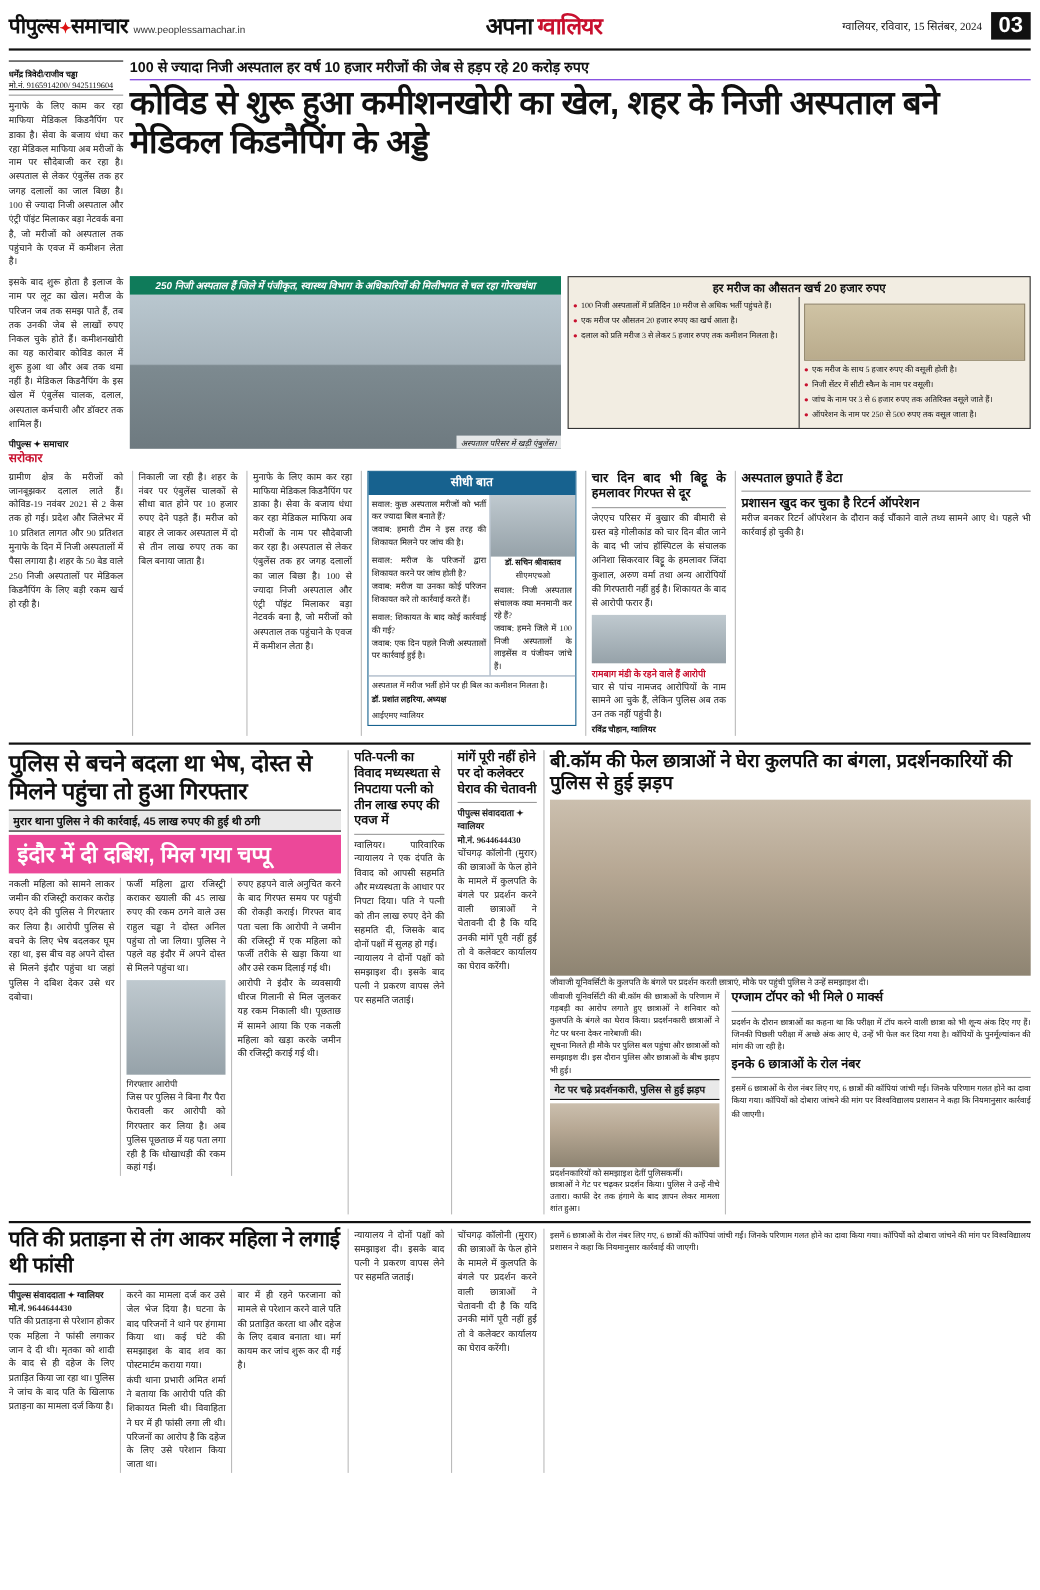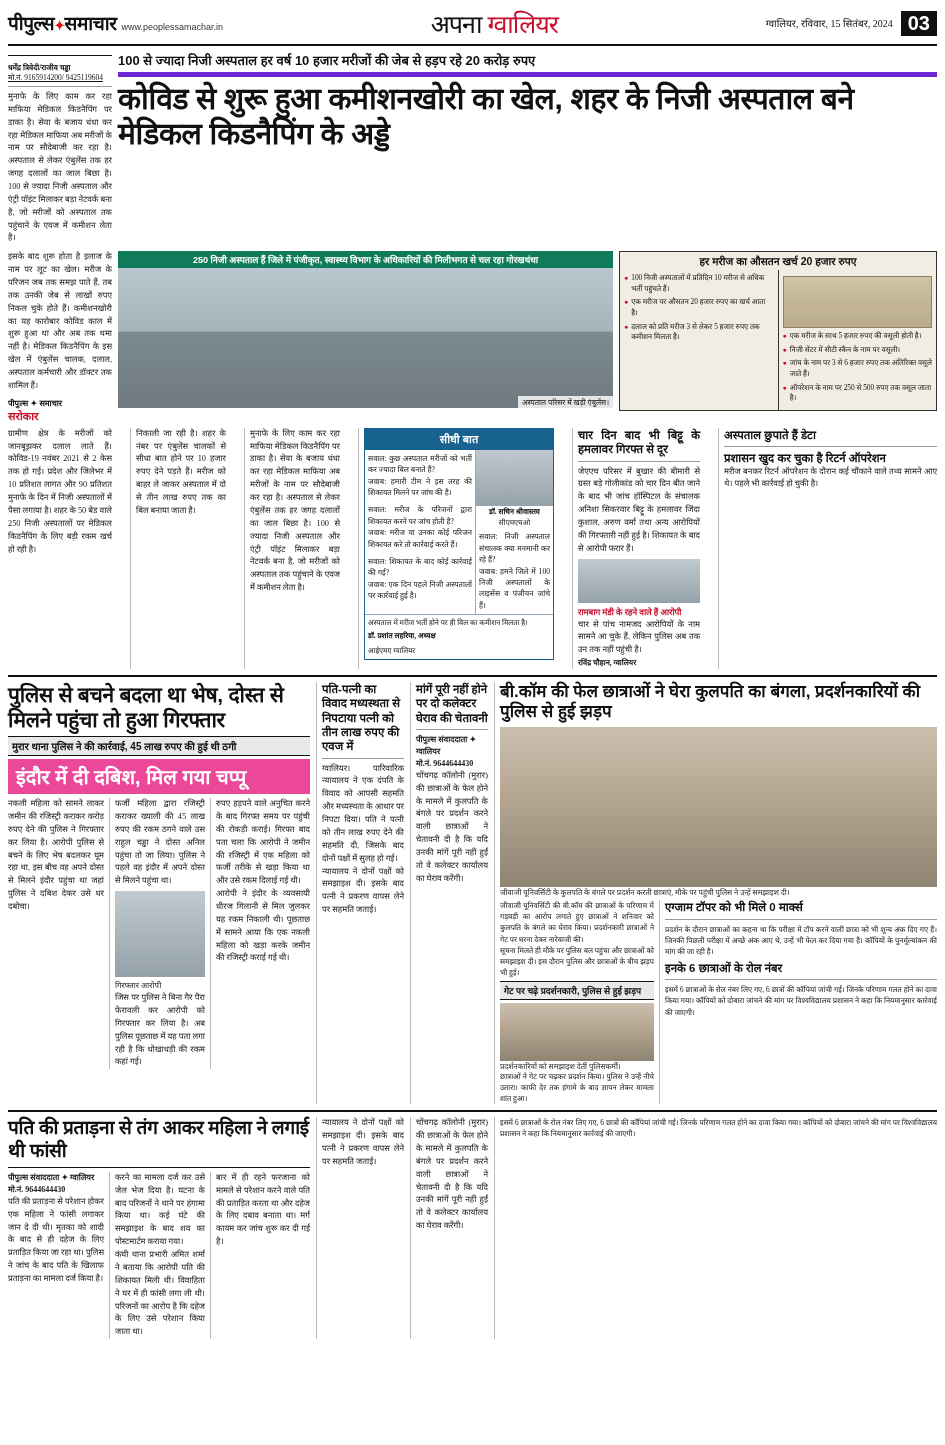--- a/index.html
+++ b/index.html
@@ -14,21 +14,21 @@
   }
   .page { width:945px; height:1445px; position:relative; padding:6px 8px 0 8px; }
 
   
   .masthead { display:flex; align-items:center; justify-content:space-between;
     border-bottom:2px solid #111; padding-bottom:4px; height:40px; }
   .mh-left { display:flex; align-items:baseline; gap:5px; }
   .mh-logo { font-family:"Liberation Sans",sans-serif; font-weight:bold; font-size:19px; letter-spacing:-0.5px; }
   .mh-logo .dot { color:#d11; font-size:13px; }
   .mh-url { font-size:9px; color:#333; font-family:"Liberation Sans",sans-serif; }
-  .mh-center { font-family:"Liberation Sans",sans-serif; font-weight:normal; font-size:25px; letter-spacing:-1px; }
+  .mh-center { font-family:"Liberation Sans",sans-serif; font-weight:bold; font-size:21px; letter-spacing:-1px; }
   .mh-center .red { color:#c8102e; }
   .mh-right { display:flex; align-items:center; gap:8px; }
   .mh-date { font-size:10px; }
   .mh-page { background:#111; color:#fff; font-family:"Liberation Sans",sans-serif;
     font-weight:bold; font-size:20px; padding:1px 7px; }
 
   
   .rule { border-top:1px solid #111; margin:4px 0; }
   .thin { border-top:1px solid #999; }
   .col-rule { border-left:1px solid #bbb; }
@@ -44,38 +44,38 @@
 
   
   .lead { display:flex; gap:6px; margin-top:5px; }
   .lead-left { width:104px; }
   .lead-left .kicker { font-size:14.5px; line-height:1.32; font-weight:bold;
     font-family:"Liberation Sans",sans-serif; }
   .lead-left .sig { font-size:7.5px; margin-top:6px; font-weight:bold; }
   .lead-left .mob { font-size:7.5px;text-decoration:underline; }
   .lead-right { flex:1; }
   .overline { font-size:13px; font-weight:bold; font-family:"Liberation Sans",sans-serif;
-    border-bottom:5px solid #6d28d9; padding-bottom:3px; }
+    border-bottom:1px solid #6d28d9; padding-bottom:3px; }
   .headline { font-size:30px; line-height:1.16; font-weight:bold;
     font-family:"Liberation Sans",sans-serif; margin-top:5px; letter-spacing:-0.4px; }
 
   
   .mid { display:flex; gap:6px; margin-top:6px; }
-  .mid-photo { width:495px; }
+  .mid-photo { width:392px;font-style:italic; }
   .photo-banner { background:#0f7b5a; color:#fff; font-size:9px; font-weight:bold;
     text-align:center; padding:2px 4px; font-family:"Liberation Sans",sans-serif; }
   .mid-right { flex:1; }
   .fb-col { flex:1; padding:3px 4px; font-size:7.3px; line-height:1.45; }
   .fb-col.b { border-left:1px solid #333; }
   .fb-li { display:flex; gap:3px; margin-bottom:3px; }
   .fb-li .bul { color:#c8102e; font-size:7px; line-height:1.5; }
   .money { height:52px; background:linear-gradient(#cfc3a4,#b9ab8c); border:1px solid #8d8165; margin:3px 0; }
 
   
-  .cols { display:flex; gap:18px; margin-top:5px; }
+  .cols { display:flex; gap:8px; margin-top:5px; }
   .c { font-size:8.2px; line-height:1.55; text-align:justify; }
 
   .seedhi { border:1px solid #17628f; }
   .seedhi-h { background:#17628f; color:#fff; text-align:center; font-weight:bold;
     font-size:11px; padding:2px; font-family:"Liberation Sans",sans-serif; }
   .qa { font-size:7.6px; line-height:1.5; padding:3px; }
 
   
   .sec { margin-top:6px; border-top:2px solid #111; padding-top:5px; }
   .big-head { font-size:21px; font-weight:bold; font-family:"Liberation Sans",sans-serif;

